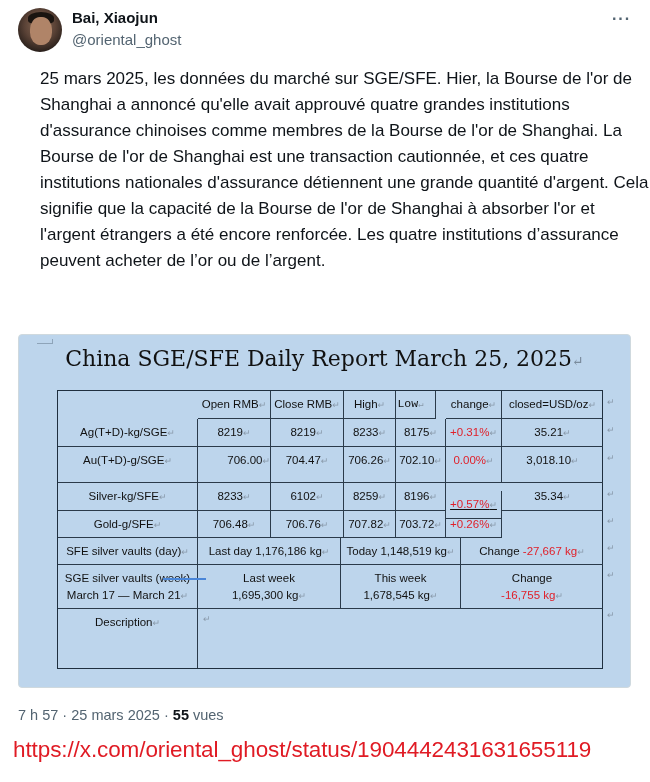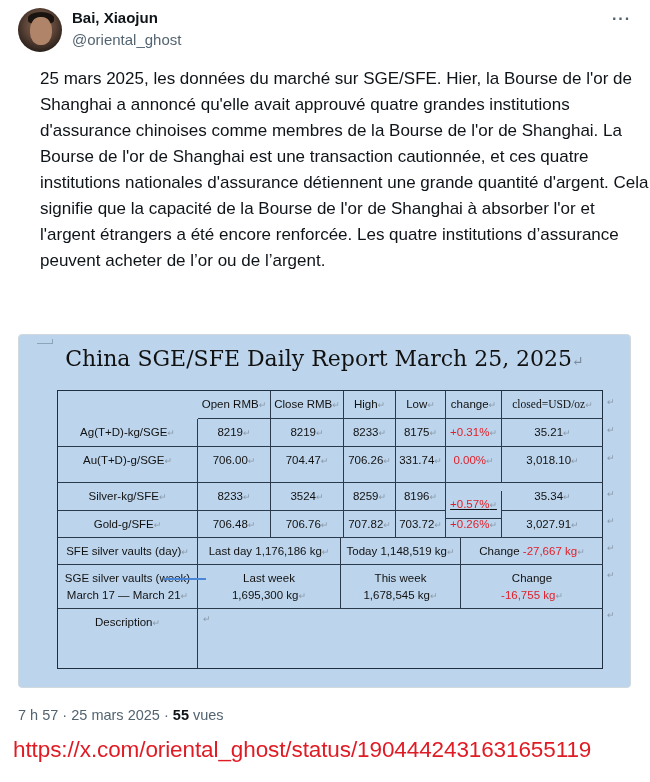--- a/index.html
+++ b/index.html
@@ -46,55 +46,54 @@
     <div class="crop-mark"></div>
     <div class="report-title">
       <span>China SGE/SFE Daily Report March 25, 2025</span><span class="ret">↵</span>
     </div>
 
     <div class="grid">
 
       <div class="cell" style="left:140px;top:0;width:73px;height:28px;"><span>Open RMB</span><span class="ret2">↵</span></div>
       <div class="cell" style="left:213px;top:0;width:73px;height:28px;"><span>Close RMB</span><span class="ret2">↵</span></div>
       <div class="cell" style="left:286px;top:0;width:52px;height:28px;"><span>High</span><span class="ret2">↵</span></div>
-      <div class="cell" style="left:338px;top:0;width:50px;height:28px;"><span>Low</span><span class="ret2">↵</span></div>
+      <div class="cell" style="left:328px;top:0;width:50px;height:28px;font-family:Liberation Mono, monospace;"><span>Low</span><span class="ret2">↵</span></div>
       <div class="cell" style="left:388px;top:0;width:56px;height:28px;"><span>change</span><span class="ret2">↵</span></div>
-      <div class="cell" style="left:444px;top:0;width:101px;height:28px;border-right:none;font-family:Liberation Serif, serif;"><span>closed=USD/oz</span><span class="ret2">↵</span></div>
+      <div class="cell" style="left:444px;top:0;width:101px;height:28px;border-right:none;"><span>closed=USD/oz</span><span class="ret2">↵</span></div>
 
       <div class="cell" style="left:0;top:28px;width:140px;height:28px;"><span>Ag(T+D)-kg/SGE</span><span class="ret2">↵</span></div>
       <div class="cell" style="left:140px;top:28px;width:73px;height:28px;"><span>8219</span><span class="ret2">↵</span></div>
       <div class="cell" style="left:213px;top:28px;width:73px;height:28px;"><span>8219</span><span class="ret2">↵</span></div>
       <div class="cell" style="left:286px;top:28px;width:52px;height:28px;"><span>8233</span><span class="ret2">↵</span></div>
       <div class="cell" style="left:338px;top:28px;width:50px;height:28px;"><span>8175</span><span class="ret2">↵</span></div>
       <div class="cell" style="left:388px;top:28px;width:56px;height:28px;"><span class="red">+0.31%</span><span class="ret2">↵</span></div>
       <div class="cell" style="left:444px;top:28px;width:101px;height:28px;border-right:none;"><span>35.21</span><span class="ret2">↵</span></div>
 
       <div class="cell" style="left:0;top:56px;width:140px;height:36px;"><span>Au(T+D)-g/SGE</span><span class="ret2">↵</span></div>
-      <div class="cell" style="left:140px;top:56px;width:73px;height:36px;"><span>706.00</span><span class="ret2">↵</span></div>
+      <div class="cell" style="left:140px;top:56px;width:73px;height:36px;text-align:right;"><span>706.00</span><span class="ret2">↵</span></div>
       <div class="cell" style="left:213px;top:56px;width:73px;height:36px;"><span>704.47</span><span class="ret2">↵</span></div>
       <div class="cell" style="left:286px;top:56px;width:52px;height:36px;"><span>706.26</span><span class="ret2">↵</span></div>
-      <div class="cell" style="left:338px;top:56px;width:50px;height:36px;"><span>331.74</span><span class="ret2">↵</span></div>
+      <div class="cell" style="left:338px;top:56px;width:50px;height:36px;"><span>702.10</span><span class="ret2">↵</span></div>
       <div class="cell" style="left:388px;top:56px;width:56px;height:36px;"><span class="red">0.00%</span><span class="ret2">↵</span></div>
       <div class="cell" style="left:444px;top:56px;width:101px;height:36px;border-right:none;"><span>3,018.10</span><span class="ret2">↵</span></div>
 
       <div class="cell" style="left:0;top:92px;width:140px;height:28px;"><span>Silver-kg/SFE</span><span class="ret2">↵</span></div>
       <div class="cell" style="left:140px;top:92px;width:73px;height:28px;"><span>8233</span><span class="ret2">↵</span></div>
-      <div class="cell" style="left:213px;top:92px;width:73px;height:28px;"><span>3524</span><span class="ret2">↵</span></div>
+      <div class="cell" style="left:213px;top:92px;width:73px;height:28px;"><span>6102</span><span class="ret2">↵</span></div>
       <div class="cell" style="left:286px;top:92px;width:52px;height:28px;"><span>8259</span><span class="ret2">↵</span></div>
       <div class="cell" style="left:338px;top:92px;width:50px;height:28px;"><span>8196</span><span class="ret2">↵</span></div>
       <div class="cell" style="left:388px;top:100px;width:56px;height:28px;text-decoration:underline;"><span class="red">+0.57%</span><span class="ret2">↵</span></div>
       <div class="cell" style="left:444px;top:92px;width:101px;height:28px;border-right:none;"><span>35.34</span><span class="ret2">↵</span></div>
 
       <div class="cell" style="left:0;top:120px;width:140px;height:27px;"><span>Gold-g/SFE</span><span class="ret2">↵</span></div>
       <div class="cell" style="left:140px;top:120px;width:73px;height:27px;"><span>706.48</span><span class="ret2">↵</span></div>
       <div class="cell" style="left:213px;top:120px;width:73px;height:27px;"><span>706.76</span><span class="ret2">↵</span></div>
       <div class="cell" style="left:286px;top:120px;width:52px;height:27px;"><span>707.82</span><span class="ret2">↵</span></div>
       <div class="cell" style="left:338px;top:120px;width:50px;height:27px;"><span>703.72</span><span class="ret2">↵</span></div>
       <div class="cell" style="left:388px;top:120px;width:56px;height:27px;"><span class="red">+0.26%</span><span class="ret2">↵</span></div>
-      <div class="cell" style="left:444px;top:120px;width:101px;height:27px;border-right:none;"><span>3,027.91</span><span class="ret2">↵</span></div>
 
       <div class="cell" style="left:0;top:147px;width:140px;height:27px;"><span>SFE silver vaults (day)</span><span class="ret2">↵</span></div>
       <div class="cell" style="left:140px;top:147px;width:143px;height:27px;"><span>Last day 1,176,186 kg</span><span class="ret2">↵</span></div>
       <div class="cell" style="left:283px;top:147px;width:120px;height:27px;"><span>Today 1,148,519 kg</span><span class="ret2">↵</span></div>
       <div class="cell" style="left:403px;top:147px;width:142px;height:27px;border-right:none;"><span>Change</span> <span class="red">-27,667 kg</span><span class="ret2">↵</span></div>
 
       <div class="cell" style="left:0;top:174px;width:140px;height:44px;padding-top:5px;line-height:17px;">
         <div>SGE silver vaults (week)</div>
         <div><span>March 17 — March 21</span><span class="ret2">↵</span></div>
       </div>

